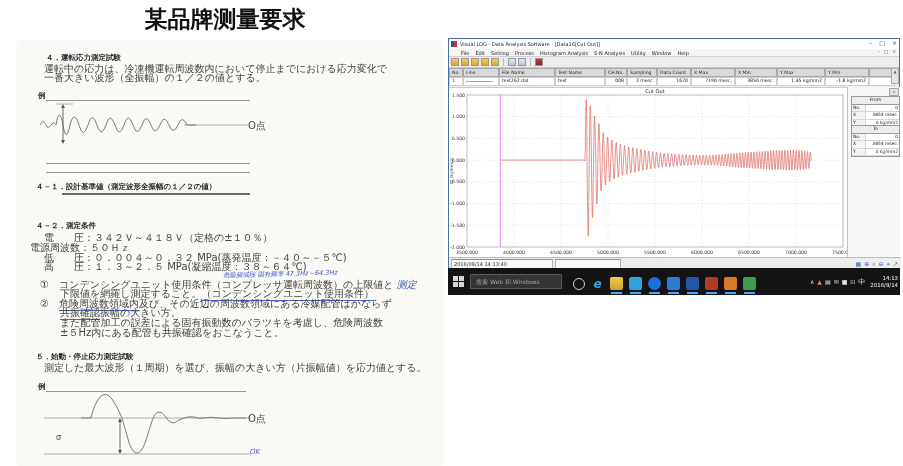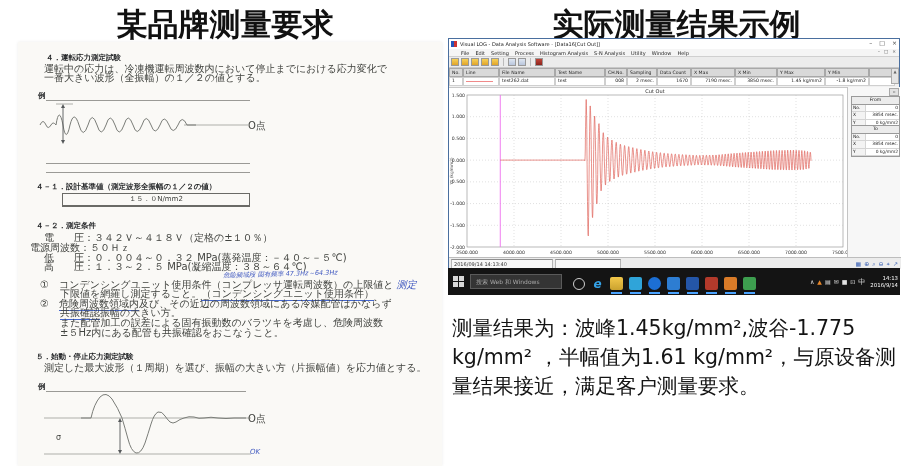--- a/index.html
+++ b/index.html
@@ -1,18 +1,18 @@
 <!DOCTYPE html>
 <html><head>
 <meta charset="utf-8">
 <style>
   html,body{margin:0;padding:0;background:#ffffff;}
   .slide{position:relative;width:903px;height:466px;background:#fff;overflow:hidden;
          font-family:"DejaVu Sans","Liberation Sans",sans-serif;}
-  .panel-title{position:absolute;top:4px;font-size:31px;font-weight:bold;
+  .panel-title{position:absolute;top:4px;font-size:23px;font-weight:bold;
                font-family:"DejaVu Serif","Liberation Serif",serif;color:#111;text-align:center;}
   
   .doc{position:absolute;left:18px;top:42px;width:424px;height:424px;background:#faf9f6;
        box-shadow:0 0 3px rgba(0,0,0,0.08);}
   .doc-line{position:absolute;font-size:10px;color:#41433f;white-space:nowrap;line-height:1;}
   .doc-bold{font-weight:bold;color:#26282a;font-size:7.5px;}
   .hline{position:absolute;height:1px;background:#9a9a96;}
   .blue-hand{color:#4059c0;font-style:italic;}
   .blue-underline{border-bottom:1px solid #4466cc;padding-bottom:0.5px;}
   .doc-table{position:absolute;left:44px;top:151px;width:186px;border:1px solid #6a6a66;background:#faf9f6;}
@@ -125,21 +125,20 @@
       <polygon points="27,2 25,6 29,6" fill="#55585a"></polygon>
       <polygon points="27,42 25,38 29,38" fill="#55585a"></polygon>
     </svg>
     <div class="doc-line" style="left:230px;top:79px;">O点</div>
 
     <div class="hline" style="left:28px;top:121px;width:204px;"></div>
     <div class="hline" style="left:28px;top:130px;width:204px;"></div>
 
     <div class="doc-line doc-bold" style="left:18px;top:141px;text-align:center;">４－１．設計基準値（測定波形全振幅の１／２の値）</div>
     <div class="doc-table">
-      <div class="tr">１５．０N/mm2</div>
     </div>
 
     <div class="doc-line doc-bold" style="left:18px;top:180px;">４－２．測定条件</div>
     <div class="doc-line" style="left:26px;top:191px;">電　　圧：３４２Ｖ～４１８Ｖ（定格の±１０％）</div>
     <div class="doc-line" style="left:12px;top:201px;">電源周波数：５０Ｈｚ</div>
     <div class="doc-line" style="left:26px;top:211px;text-align:center;">低　　圧：０．００４～０．３２ MPa(蒸発温度：－４０～－５℃)</div>
     <div class="doc-line" style="left:26px;top:220px;">高　　圧：１．３～２．５ MPa(凝縮温度：３８～６４℃)</div>
 
     <div class="doc-line blue-hand" style="left:205px;top:229px;font-size:6.5px;transform:rotate(-1.5deg);">危险频域段 固有频率 47.3Hz～64.3Hz</div>
 
@@ -162,21 +161,20 @@
       <path class="wave-stroke" d="M45,26 L55,26 Q58,12 64,5 Q70,-1 76,7 Q82,16 86,26 Q89,36 92,47 Q95,59 100,61 Q105,62 109,51 Q112,42 115,32 Q118,22 122,20 Q126,19 129,24 Q131,27 134,30 Q137,32 140,30 Q144,27 148,26 Q153,24 158,25 Q163,27 168,26 Q175,24.5 182,26 Q190,27 198,26 L210,26"></path>
       <line x1="84" y1="28" x2="84" y2="60" stroke="#55585a" stroke-width="0.9"></line>
       <polygon points="84,26 82,30 86,30" fill="#55585a"></polygon>
       <polygon points="84,62 82,58 86,58" fill="#55585a"></polygon>
     </svg>
     <div class="doc-line" style="left:230px;top:372px;">O点</div>
     <div class="doc-line" style="left:38px;top:392px;font-size:8px;">σ</div>
     <div class="doc-line blue-hand" style="left:232px;top:407px;font-size:7px;">OK</div>
   </div>
 
-  <div class="panel-title" style="left:450px;width:453px;">实际测量结果示例</div>
 
   <div class="shot">
     <div class="appwin">
 
       <div class="titlebar">
         <div class="applogo"></div>
         <div class="title-text">Visual LOG - Data Analysis Software - [Data16[Cut Out]]</div>
         <div class="win-ctrl">
           <span>–</span>
           <span>□</span>
@@ -379,15 +377,14 @@
         <span>⊡</span>
         <span class="ime">中</span>
         <div class="clock">
           <div>14:13</div>
           <div>2016/9/14</div>
         </div>
       </div>
     </div>
   </div>
 
-  <div class="result">测量结果为：波峰1.45kg/mm²,波谷-1.775 kg/mm² ，半幅值为1.61 kg/mm²，与原设备测量结果接近，满足客户测量要求。</div>
 
 </div>
 
 </body></html>

